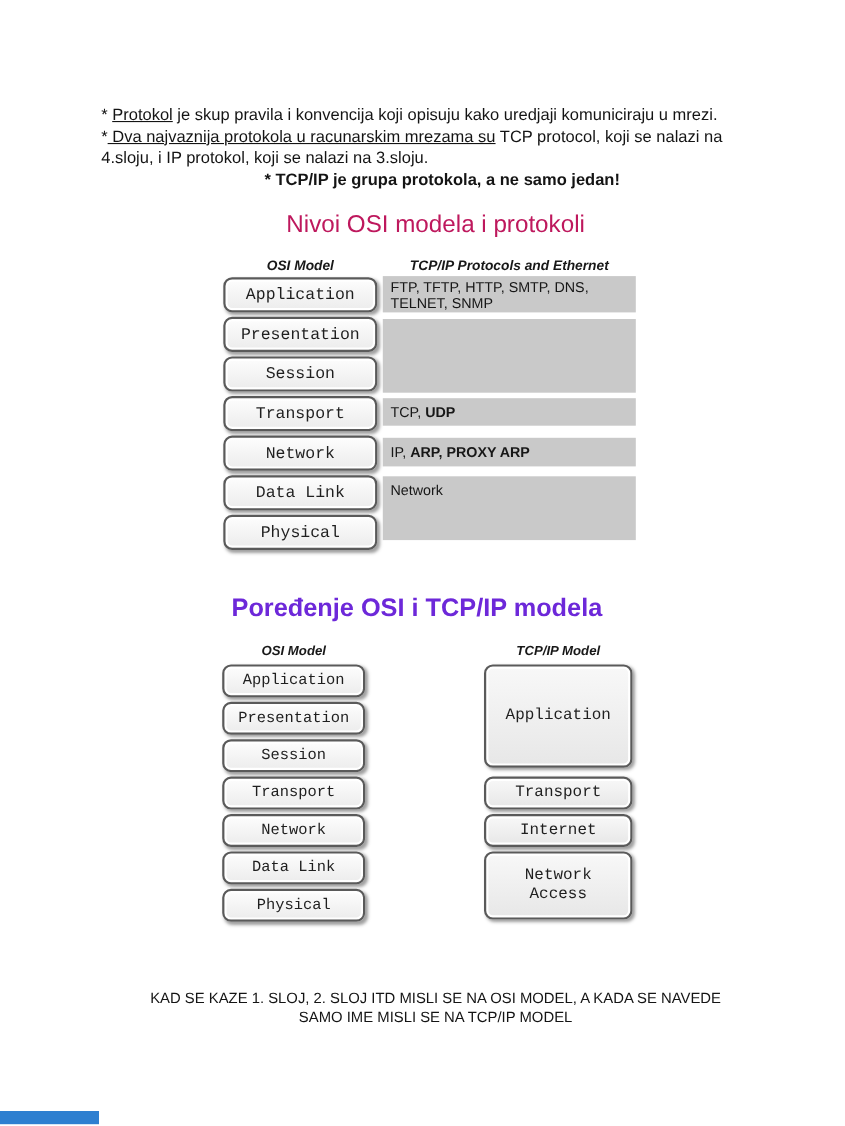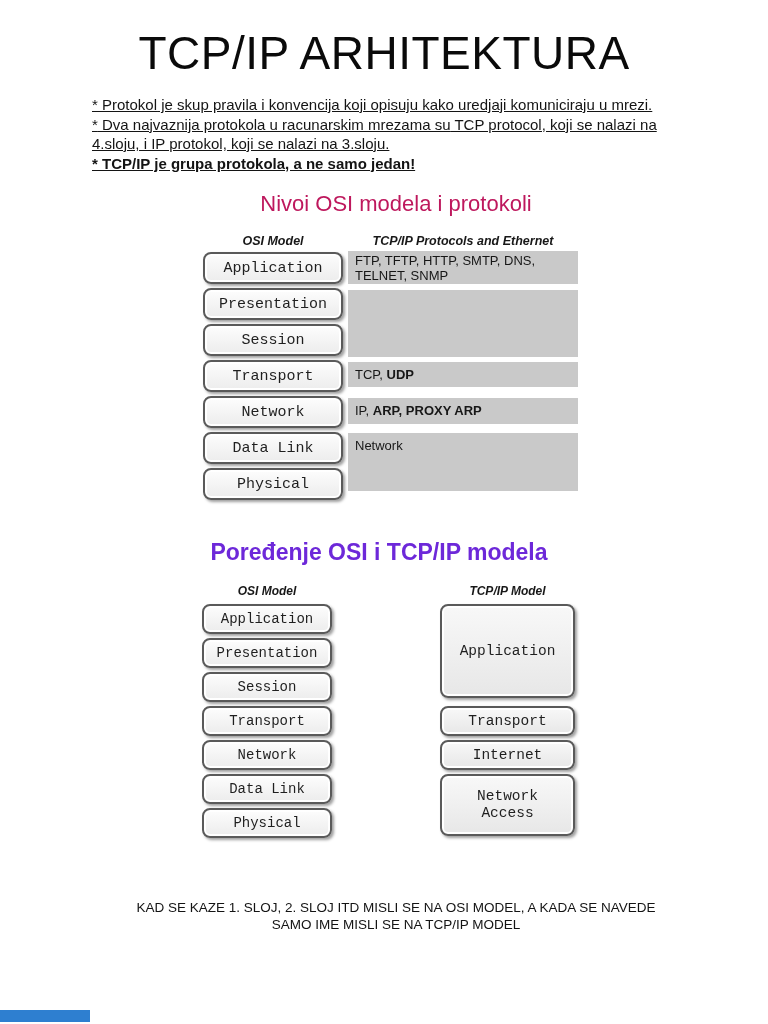--- a/index.html
+++ b/index.html
@@ -9,24 +9,24 @@
     background:#ffffff; overflow:hidden;
     font-family:"Liberation Sans", sans-serif; color:#111;
   }
   .main-title {
     position:absolute; top:26px; left:0; width:768px;
     text-align:center; font-size:46px; font-weight:400; color:#0a0a0a;
     letter-spacing:0.5px; white-space:nowrap;
   }
   .intro {
     position:absolute; left:92px; top:95px; width:620px;
-    font-size:15px; line-height:19.5px; color:#141414;text-decoration:underline;
+    font-size:15px; line-height:19.5px; color:#141414;
   }
   .intro .u { text-decoration:underline; }
-  .intro .bold { font-weight:bold; }
+  .intro .bold { font-weight:bold;text-align:center; }
 
   
   .btn {
     position:absolute; display:flex; align-items:center; justify-content:center;
     background:linear-gradient(180deg,#fdfdfd 0%,#ececec 100%);
     border:2px solid #5a5a5a; border-radius:8px;
     box-shadow:2px 2px 3px rgba(0,0,0,0.38), inset 0 0 0 2px #ffffff;
     color:#1f1f1f; text-align:center;font-family:Liberation Mono, monospace;
   }
   .d1-btn { left:203px; width:140px; height:32px; font-size:15px; }
@@ -81,21 +81,20 @@
   .loading-bar {
     position:absolute; left:0; top:1010px; width:90px; height:12px;
     background:#2e7fd0;
   }
 </style>
 </head>
 <body>
 
 <div class="page">
 
-  <h1 class="main-title">TCP/IP ARHITEKTURA</h1>
 
   <div class="intro">
     <div><span>* </span><span class="u">Protokol</span><span> je skup pravila i konvencija koji opisuju kako uredjaji komuniciraju u mrezi.</span></div>
     <div><span>*</span><span class="u"> Dva najvaznija protokola u racunarskim mrezama su</span><span> TCP protocol, koji se nalazi na</span></div>
     <div>4.sloju, i IP protokol, koji se nalazi na 3.sloju.</div>
     <div class="bold">* TCP/IP je grupa protokola, a ne samo jedan!</div>
   </div>
 
   <div class="d1-title">Nivoi OSI modela i protokoli</div>
   <div class="col-header d1-h1">OSI Model</div>

